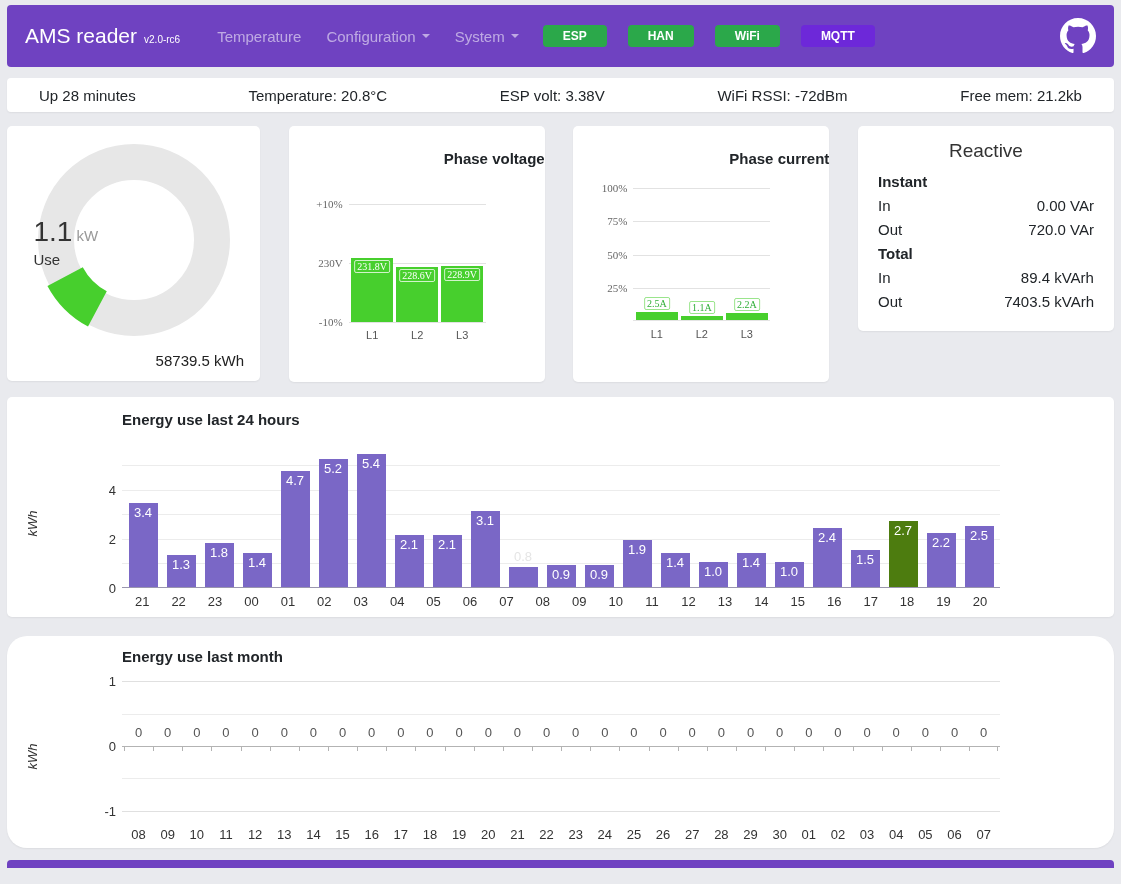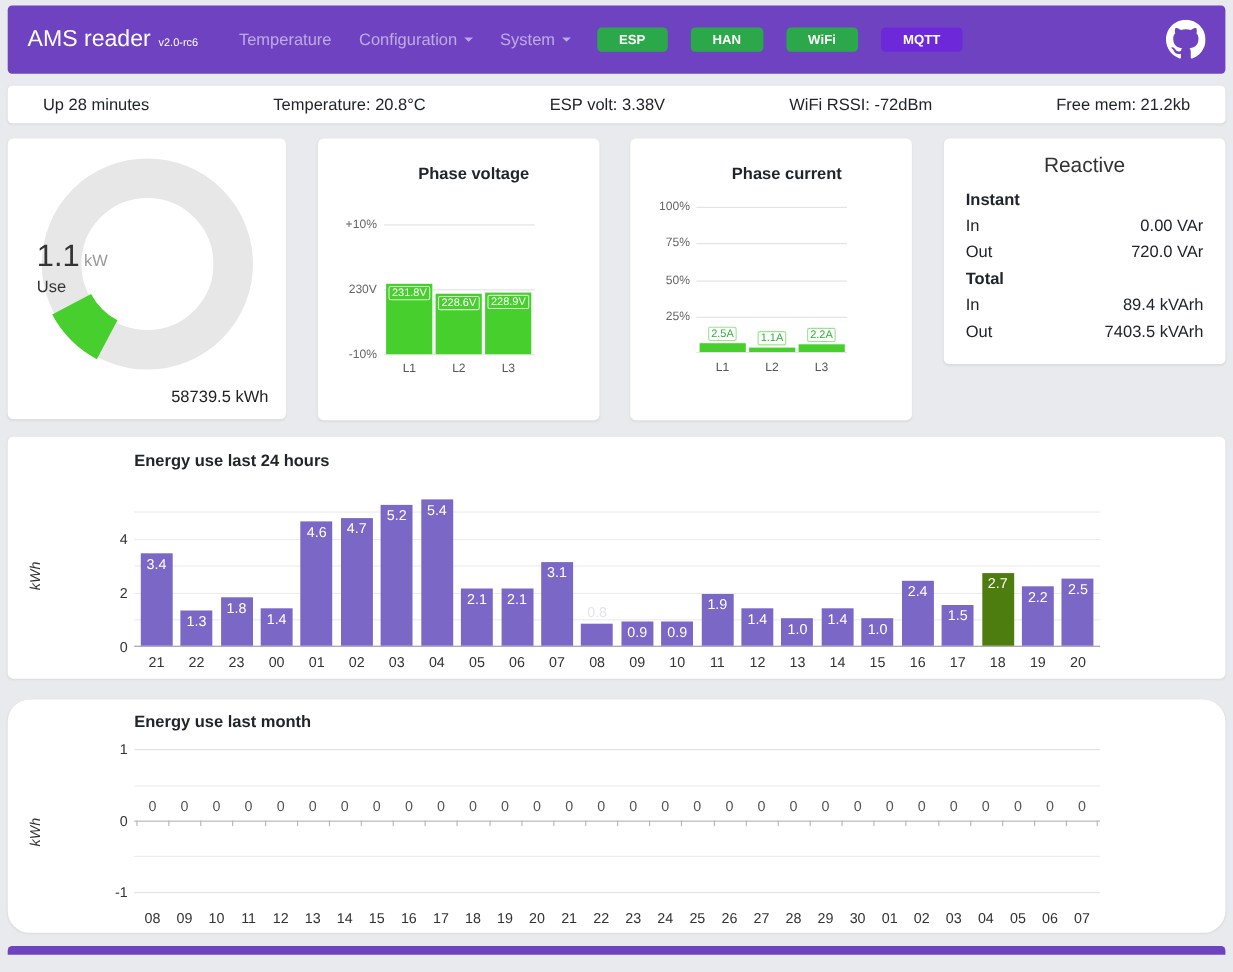--- a/index.html
+++ b/index.html
@@ -43,24 +43,24 @@
   .reactive-card { width: 256px; height: 205px; padding: 14px 20px; }
 
   .gauge-wrap { position: relative; width: 200px; margin: 14px auto 0; }
   .gauge-text { position: absolute; inset: 0; display: flex; flex-direction: column;
                 align-items: flex-start; justify-content: center; }
   .gauge-val { font-size: 28px; color: #333; }
   .gauge-unit { font-size: 15px; color: #999; margin-left: 4px; }
   .gauge-label { font-size: 15px; color: #333; margin-top: 3px; }
   .gauge-total { position: absolute; right: 16px; bottom: 12px; font-size: 15px; color: #222; }
 
-  .card-title { text-align: center; font-weight: bold; font-size: 15px; padding-top: 24px; padding-left: 28px; }
+  .card-title { text-align: right; font-weight: bold; font-size: 15px; padding-top: 24px; padding-left: 28px; }
 
   
-  .mini-plot { position: relative; width: 137px; margin-left: 60px; }
+  .mini-plot { position: relative; width: 137px; margin-left: 60px; font-family: Liberation Serif, serif; }
   .mini-chart.voltage .mini-plot { margin-top: 37px; }
   .mini-chart.current .mini-plot { margin-top: 21px; border-bottom: 1px solid #e4e4e4; }
   .gridline { position: absolute; left: 0; right: 0; height: 1px; background: #e2e2e2; }
   .tick-label { position: absolute; left: -56px; width: 50px; text-align: right;
                 transform: translateY(-50%); font-size: 11px; color: #666; }
   .mini-bars { position: absolute; left: 0; right: 0; bottom: 0; display: flex;
                justify-content: center; align-items: flex-end; gap: 3px; }
   .mini-bar { width: 42px; position: relative; }
   .bar-label { position: absolute; left: 50%; transform: translateX(-50%); font-size: 10px;
                white-space: nowrap; padding: 0 2px; border-radius: 2px; }
@@ -286,25 +286,20 @@
                 </div>
               </div>
               <div class="slot">
                 <div class="bar" style="height: 44.2623px; background: rgb(122, 103, 198);">
                   <span class="bar-val-in">1.8</span>
                 </div>
               </div>
               <div class="slot">
                 <div class="bar" style="height: 34.4262px; background: rgb(122, 103, 198);">
                   <span class="bar-val-in">1.4</span>
-                </div>
-              </div>
-              <div class="slot">
-                <div class="bar" style="height: 113.115px; background: rgb(122, 103, 198);">
-                  <span class="bar-val-in">4.6</span>
                 </div>
               </div>
               <div class="slot">
                 <div class="bar" style="height: 115.574px; background: rgb(122, 103, 198);">
                   <span class="bar-val-in">4.7</span>
                 </div>
               </div>
               <div class="slot">
                 <div class="bar" style="height: 127.869px; background: rgb(122, 103, 198);">
                   <span class="bar-val-in">5.2</span>

